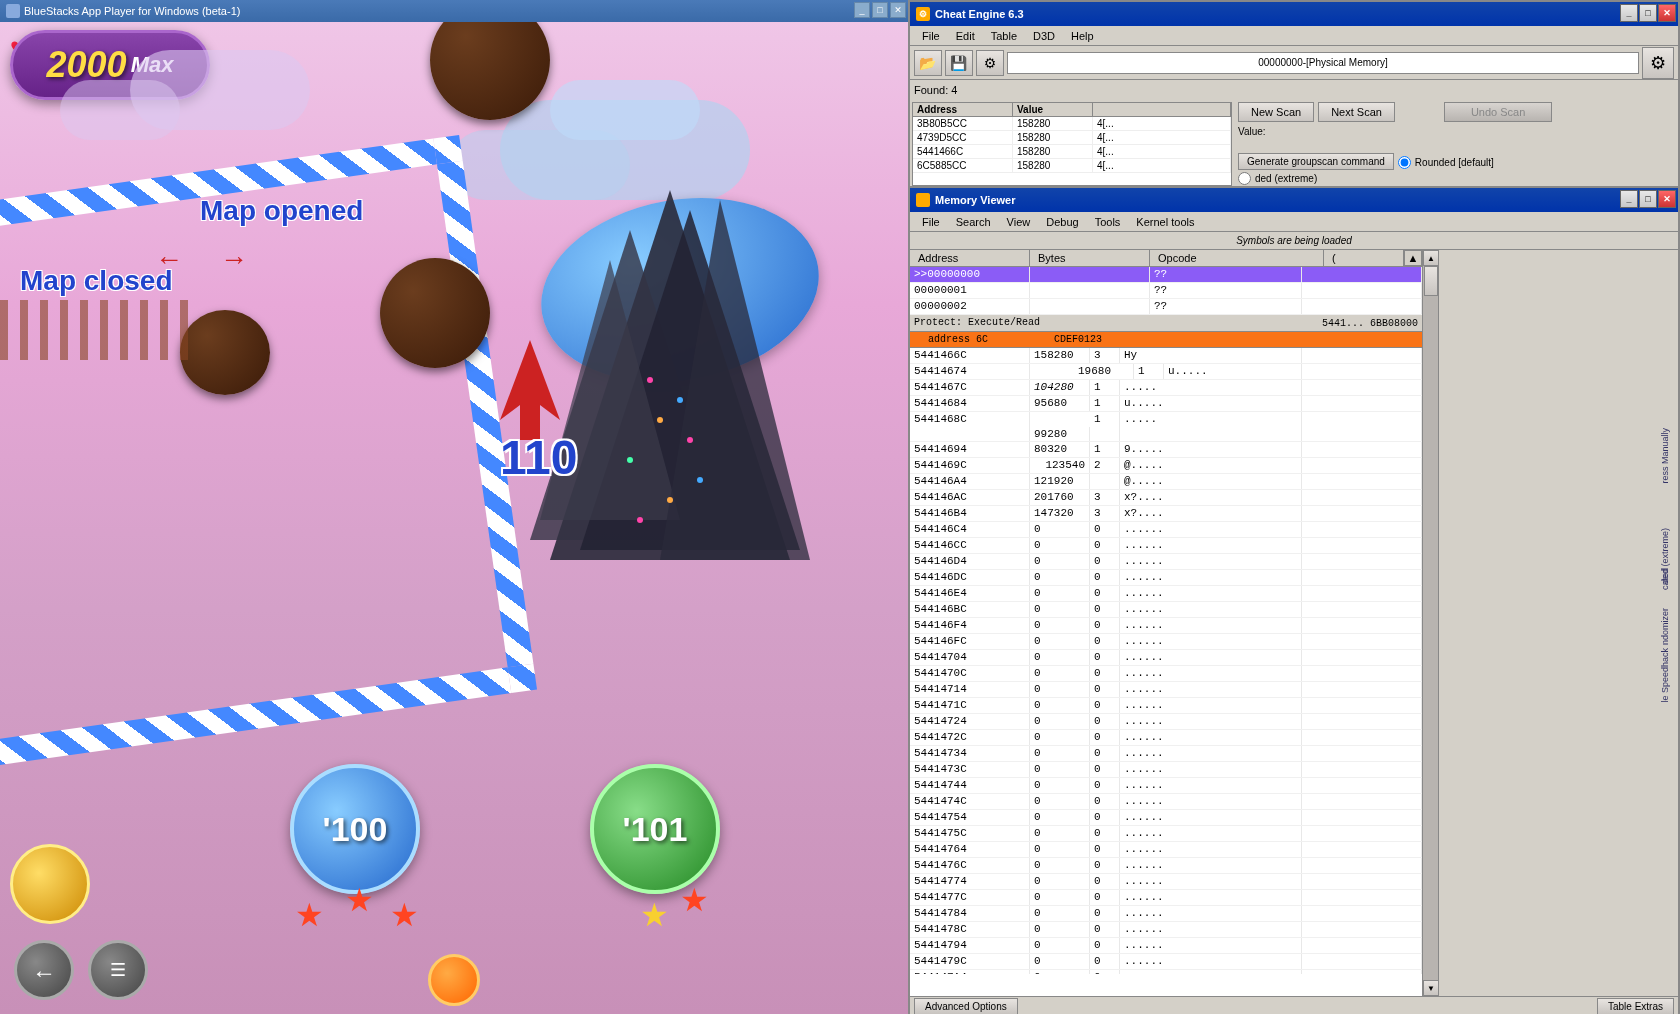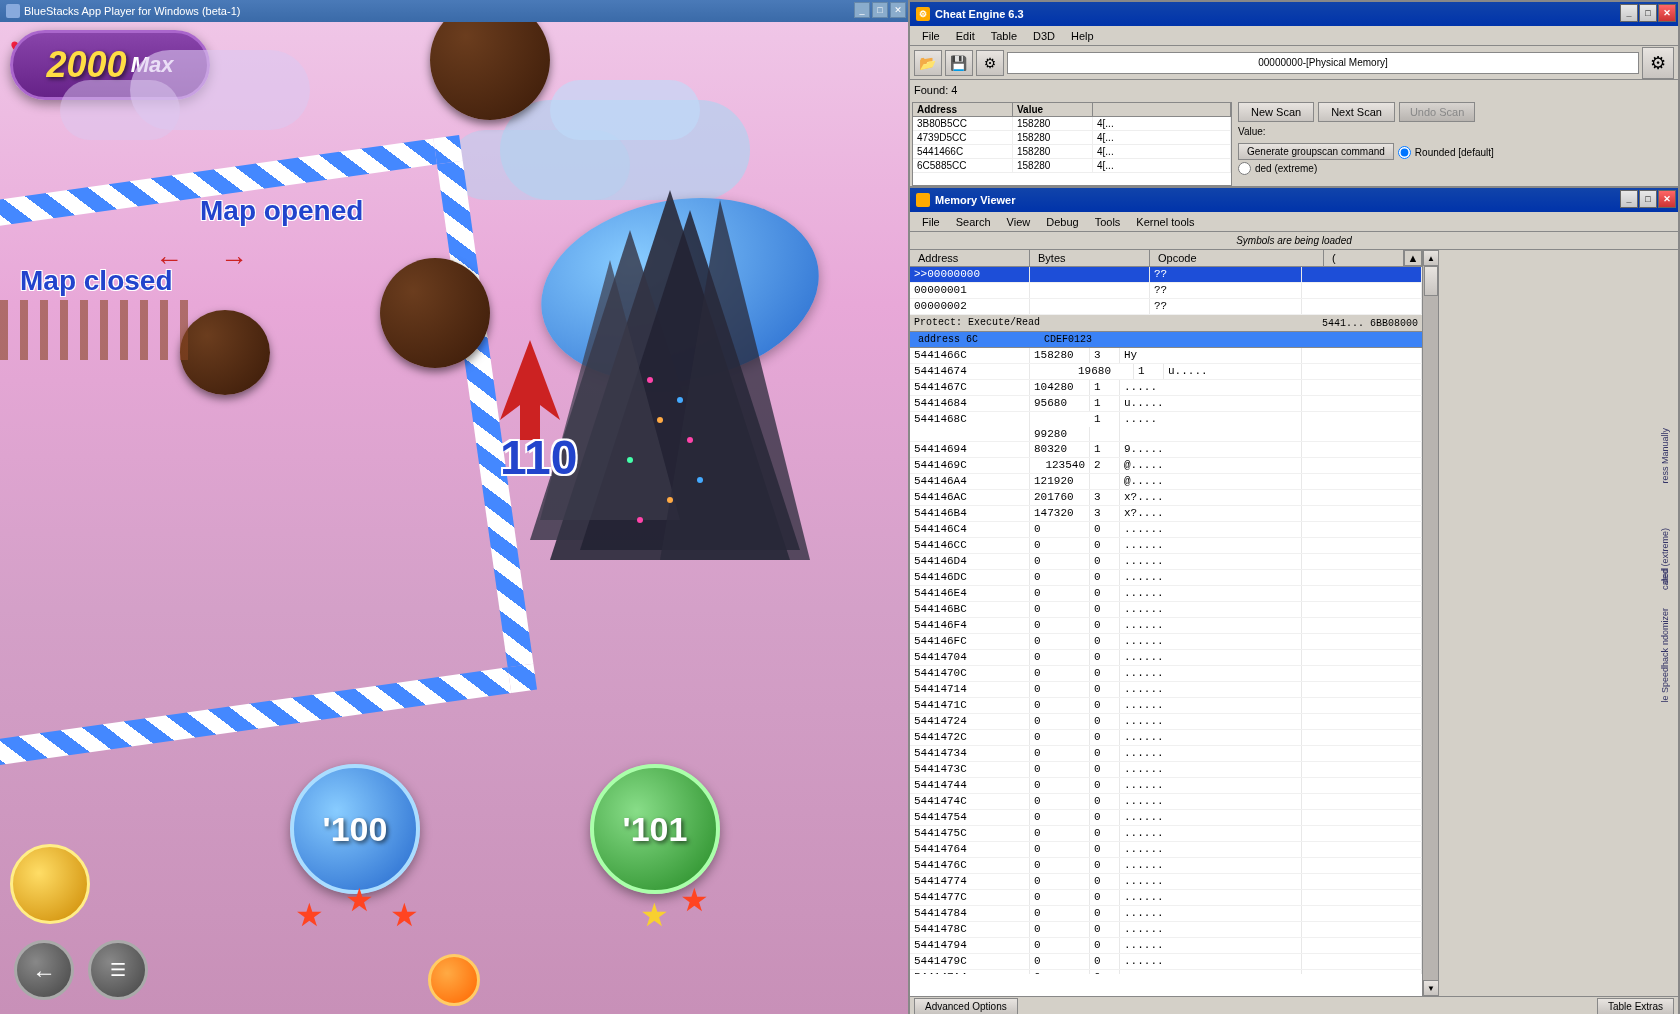--- a/index.html
+++ b/index.html
@@ -319,29 +319,30 @@
       display: flex; gap: 4px; margin-bottom: 4px;
     }
     .ce-scan-btn {
       padding: 3px 12px;
       background: linear-gradient(180deg, #e8e4e0, #c8c4c0);
       border: 1px solid #888;
       font-size: 11px;
       cursor: pointer;
     }
     .ce-undo-btn {
-      padding: 3px 10px;
+      padding: 3px 26px;
       background: linear-gradient(180deg, #d8d4d0, #b8b4b0);
       border: 1px solid #888;
       font-size: 11px;
       cursor: pointer;
       color: #888;
+      margin-left: 45px;
     }
     .ce-value-label {
-      font-size: 10px; margin-bottom: 6px;
+      font-size: 10px; margin-bottom: 16px;
     }
     .ce-value-input {
       width: 100%; height: 18px;
       border: 1px solid #888;
       background: white;
       font-size: 10px;
       padding: 0 2px;
       margin-bottom: 3px;
     }
     .ce-groupscan-btn {
@@ -454,21 +455,21 @@
       cursor: pointer;
       display: flex; align-items: center; justify-content: center;
     }
 
     .mv-row {
       display: flex;
       border-bottom: 1px solid #f0f0f0;
       min-height: 16px;
     }
     .mv-row.selected {
-      background: #1d4ed8;
+      background: #8b5cf6;
       color: white;
     }
     .mv-cell {
       padding: 1px 4px;
       border-right: 1px solid #e8e8e8;
       overflow: hidden;
       white-space: nowrap;
       font-size: 11px;
     }
     .mv-cell.address { width: 120px; font-family: 'Courier New', monospace; }
@@ -822,21 +823,21 @@
         <div class="mv-cell address">00000002</div>
         <div class="mv-cell bytes"></div>
         <div class="mv-cell opcode">??</div>
         <div class="mv-cell comment"></div>
       </div>
 
       <div style="padding:2px 4px; background:#d4d0c8; font-size:10px; border-bottom:1px solid #888; display:flex; justify-content:space-between;">
         <span>Protect: Execute/Read</span>
         <span>5441... 6BB08000</span>
       </div>
-      <div style="padding:2px 8px; background:#3b82f6; font-size:10px; border-bottom:1px solid #888;">
+      <div style="padding:2px 18px; background:#f97316; font-size:10px; border-bottom:1px solid #888;">
         <span>address  6C</span>
         <span style="margin-left:60px;">CDEF0123</span>
       </div>
 
       <div style="overflow-y:auto; height:calc(100% - 120px);">
         <div class="mv-row">
           <div class="mv-cell address">5441466C</div>
           <div class="mv-cell bytes" style="width:60px;">158280</div>
           <div class="mv-cell" style="width:30px;">3</div>
           <div class="mv-cell opcode">Hy</div>
@@ -844,21 +845,21 @@
         </div>
         <div class="mv-row">
           <div class="mv-cell address">54414674</div>
           <div class="mv-cell bytes" style="width:60px;margin-left:44px;">19680</div>
           <div class="mv-cell" style="width:30px;">1</div>
           <div class="mv-cell opcode">u.....</div>
           <div class="mv-cell comment"></div>
         </div>
         <div class="mv-row">
           <div class="mv-cell address">5441467C</div>
-          <div class="mv-cell bytes" style="width:60px;">104280</div>
+          <div class="mv-cell bytes" style="width:60px;font-style:italic;">104280</div>
           <div class="mv-cell" style="width:30px;">1</div>
           <div class="mv-cell opcode">.....</div>
           <div class="mv-cell comment"></div>
         </div>
         <div class="mv-row">
           <div class="mv-cell address">54414684</div>
           <div class="mv-cell bytes" style="width:60px;">95680</div>
           <div class="mv-cell" style="width:30px;">1</div>
           <div class="mv-cell opcode">u.....</div>
           <div class="mv-cell comment"></div>

